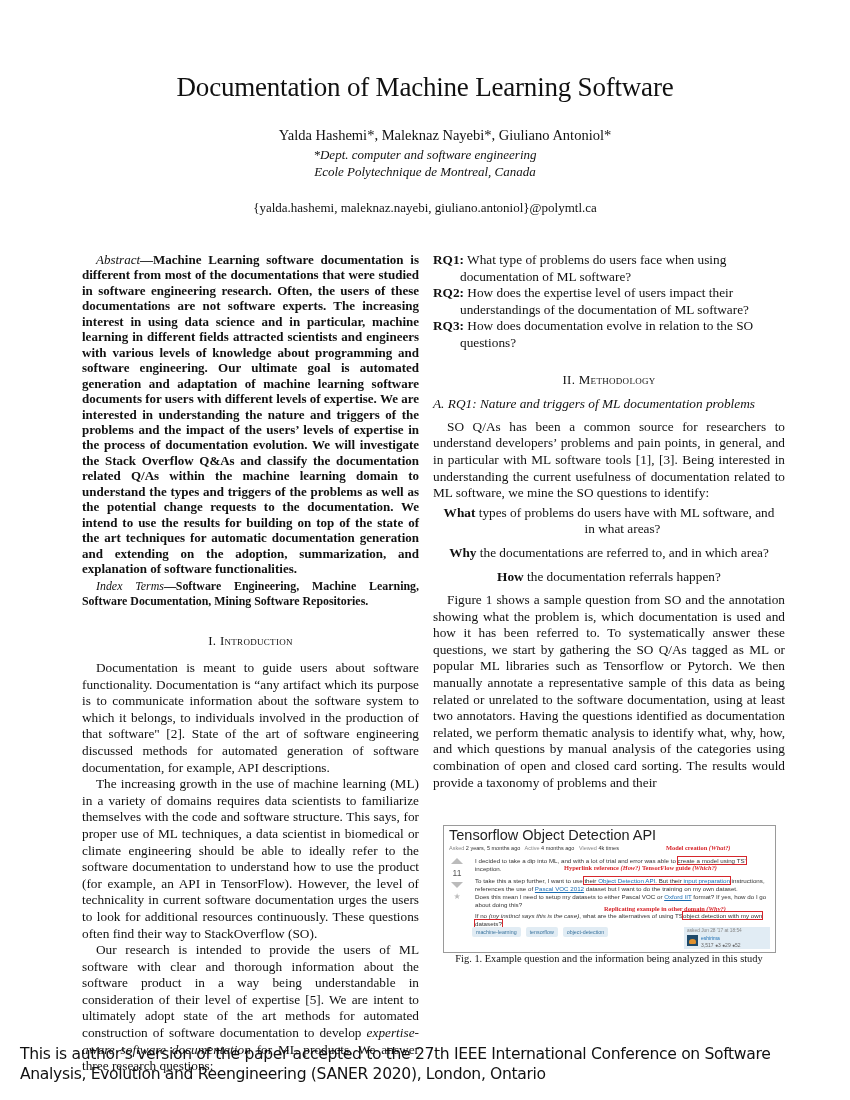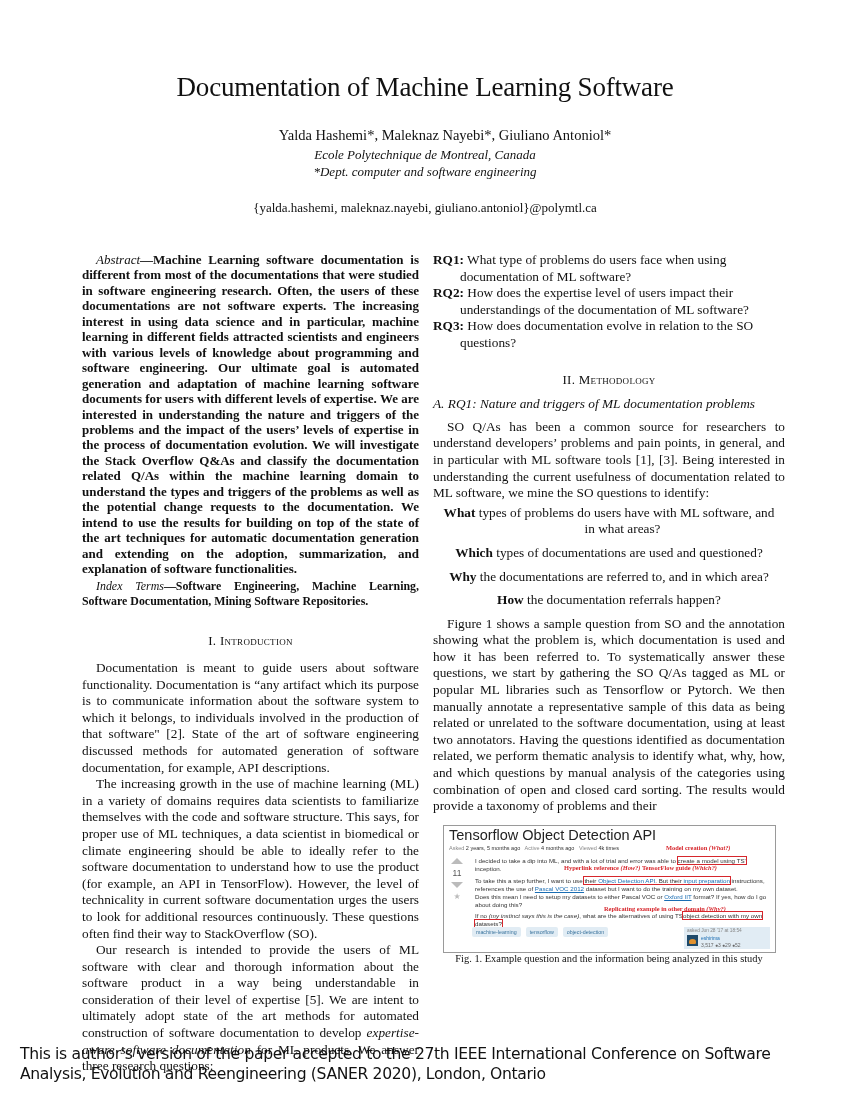--- a/index.html
+++ b/index.html
@@ -61,22 +61,22 @@
     font-family: "DejaVu Sans", "Liberation Sans", sans-serif; font-size: 15.6px; line-height: 20px; color: #111;
     letter-spacing: -0.35px;
   }
 </style>
 </head>
 <body>
 
 <div class="title">Documentation of Machine Learning Software</div>
 <div class="authors">Yalda Hashemi*, Maleknaz Nayebi*, Giuliano Antoniol*</div>
 <div class="affil">
+  <div>*Dept. computer and software engineering</div>
   <div>Ecole Polytechnique de Montreal, Canada</div>
-  <div>*Dept. computer and software engineering</div>
 </div>
 <div class="email">{yalda.hashemi, maleknaz.nayebi, giuliano.antoniol}@polymtl.ca</div>
 
 <div class="col col-left">
   <p class="abstract"><span class="lead">Abstract</span><span>—Machine Learning software documentation is different from most of the documentations that were studied in software engineering research. Often, the users of these documentations are not software experts. The increasing interest in using data science and in particular, machine learning in different fields attracted scientists and engineers with various levels of knowledge about programming and software engineering. Our ultimate goal is automated generation and adaptation of machine learning software documents for users with different levels of expertise. We are interested in understanding the nature and triggers of the problems and the impact of the users’ levels of expertise in the process of documentation evolution. We will investigate the Stack Overflow Q&amp;As and classify the documentation related Q/As within the machine learning domain to understand the types and triggers of the problems as well as the potential change requests to the documentation. We intend to use the results for building on top of the state of the art techniques for automatic documentation generation and extending on the adoption, summarization, and explanation of software functionalities.</span></p>
   <p class="indexterms" style="margin-top:2px"><span class="lead">Index Terms</span><span>—Software Engineering, Machine Learning, Software Documentation, Mining Software Repositories.</span></p>
 
   <p class="section-head" style="margin-top:24px; margin-bottom:10px"><span>I. </span><span class="sc">Introduction</span></p>
 
   <p class="para">Documentation is meant to guide users about software functionality. Documentation is “any artifact which its purpose is to communicate information about the software system to which it belongs, to individuals involved in the production of that software" [2]. State of the art of software engineering discussed methods for automated generation of software documentation, for example, API descriptions.</p>
@@ -89,21 +89,20 @@
   <p class="rq"><b>RQ2:</b><span> How does the expertise level of users impact their understandings of the documentation of ML software?</span></p>
   <p class="rq"><b>RQ3:</b><span> How does documentation evolve in relation to the SO questions?</span></p>
 
   <p class="section-head" style="margin-top:20px; margin-bottom:8px"><span>II. </span><span class="sc">Methodology</span></p>
 
   <p class="subsec" style="margin-bottom:6px">A. RQ1: Nature and triggers of ML documentation problems</p>
 
   <p class="para">SO Q/As has been a common source for researchers to understand developers’ problems and pain points, in general, and in particular with ML software tools [1], [3]. Being interested in understanding the current usefulness of documentation related to ML software, we mine the SO questions to identify:</p>
 
   <p class="wlist" style="margin-top:3px"><b>What</b><span> types of problems do users have with ML software, and in what areas?</span></p>
-  <p class="wlist"><b>Which</b><span> types of documentations are used and questioned?</span></p>
   <p class="wlist"><b>Why</b><span> the documentations are referred to, and in which area?</span></p>
   <p class="wlist"><b>How</b><span> the documentation referrals happen?</span></p>
 
   <p class="para" style="margin-top:4px">Figure 1 shows a sample question from SO and the annotation showing what the problem is, which documentation is used and how it has been referred to. To systematically answer these questions, we start by gathering the SO Q/As tagged as ML or popular ML libraries such as Tensorflow or Pytorch. We then manually annotate a representative sample of this data as being related or unrelated to the software documentation, using at least two annotators. Having the questions identified as documentation related, we perform thematic analysis to identify what, why, how, and which questions by manual analysis of the categories using combination of open and closed card sorting. The results would provide a taxonomy of problems and their</p>
 </div>
 
 <div class="figure">
   <div class="so-title">Tensorflow Object Detection API</div>
   <div class="so-meta">
     <span>Asked</span>

